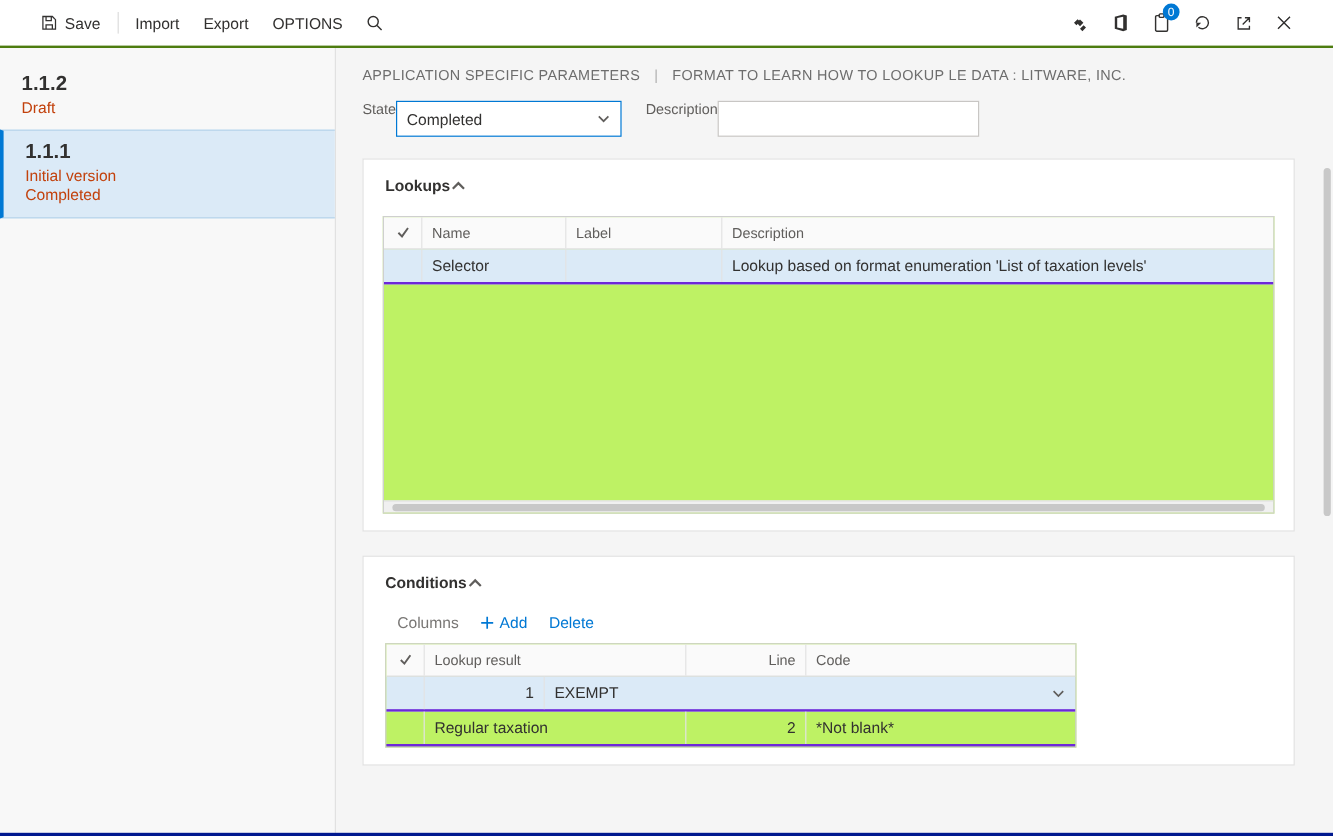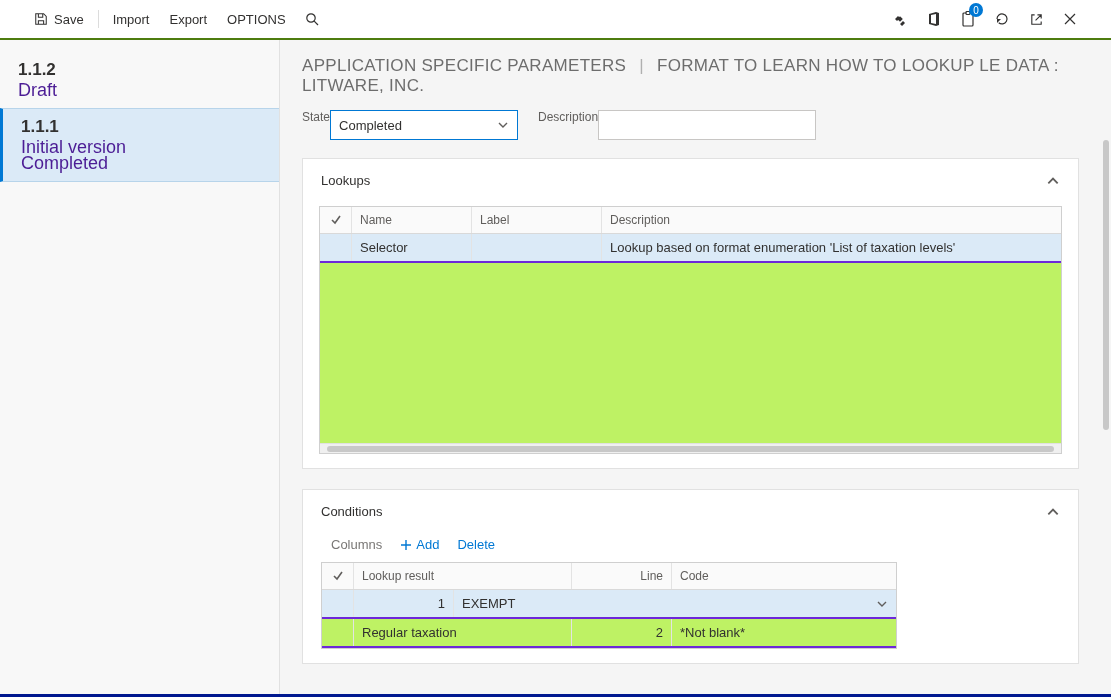--- a/index.html
+++ b/index.html
@@ -58,40 +58,40 @@
   .ver-card {
     padding: 8px 18px 10px 18px;
   }
   .ver-card.selected {
     background: #dbeaf7;
     border-left: 3px solid #0078d4;
     border-top: 1px solid #b7d4ea;
     border-bottom: 1px solid #b7d4ea;
   }
   .ver-title { font-size: 17px; font-weight: 600; margin-bottom: 2px; }
-  .ver-sub { color: #4c1d95; font-size: 18px; line-height: 16px; }
+  .ver-sub { color: #c2410c; font-size: 13px; line-height: 16px; }
 
   .content {
     flex: 1; position: relative;
     background: #f5f5f5;
     display: flex;
   }
   .content-inner {
     flex: 1; padding: 16px 22px 0 22px; overflow: hidden;
   }
   .vscroll-track {
     width: 10px; background: transparent; padding-top: 100px; padding-bottom: 40px;
   }
   .vscroll-thumb {
     width: 6px; margin-left: 2px; height: 290px; background: #c8c8c8; border-radius: 3px;
   }
 
   
   .page-head {
-    font-size: 17px; color: #6d6d6d;
+    font-size: 12px; color: #6d6d6d;
     letter-spacing: 0.3px;
     margin-bottom: 14px;
   }
   .page-head .sep2 { color: #b0b0b0; margin: 0 8px; }
 
   .fieldrow { display: flex; gap: 20px; margin-bottom: 18px; }
   .field { display: flex; }
   .field label { font-size: 12px; color: #605e5c; margin-bottom: 4px; }
   .select-box {
     width: 188px; height: 30px; border: 1px solid #0078d4;
@@ -102,23 +102,23 @@
     width: 218px; height: 30px; border: 1px solid #c8c6c4;
     background: #fff; padding: 0 8px;
   }
 
   
   .panel {
     background: #fff; border: 1px solid #e1e1e1;
     margin-bottom: 20px;
   }
   .panel-head {
-    display: flex; align-items: center; justify-content: space-between;
+    display: flex; align-items: center; 
     padding: 14px 18px;
-    font-weight: 400; color: #323130;
+    font-weight: 700; color: #323130;
   }
   .panel-body { padding: 4px 16px 14px 16px; }
 
   
   .grid {
     border: 1px solid #cfcfcf;
     background: #bef264;
     width: 100%;
   }
   .grid .ghead, .grid .grow {

